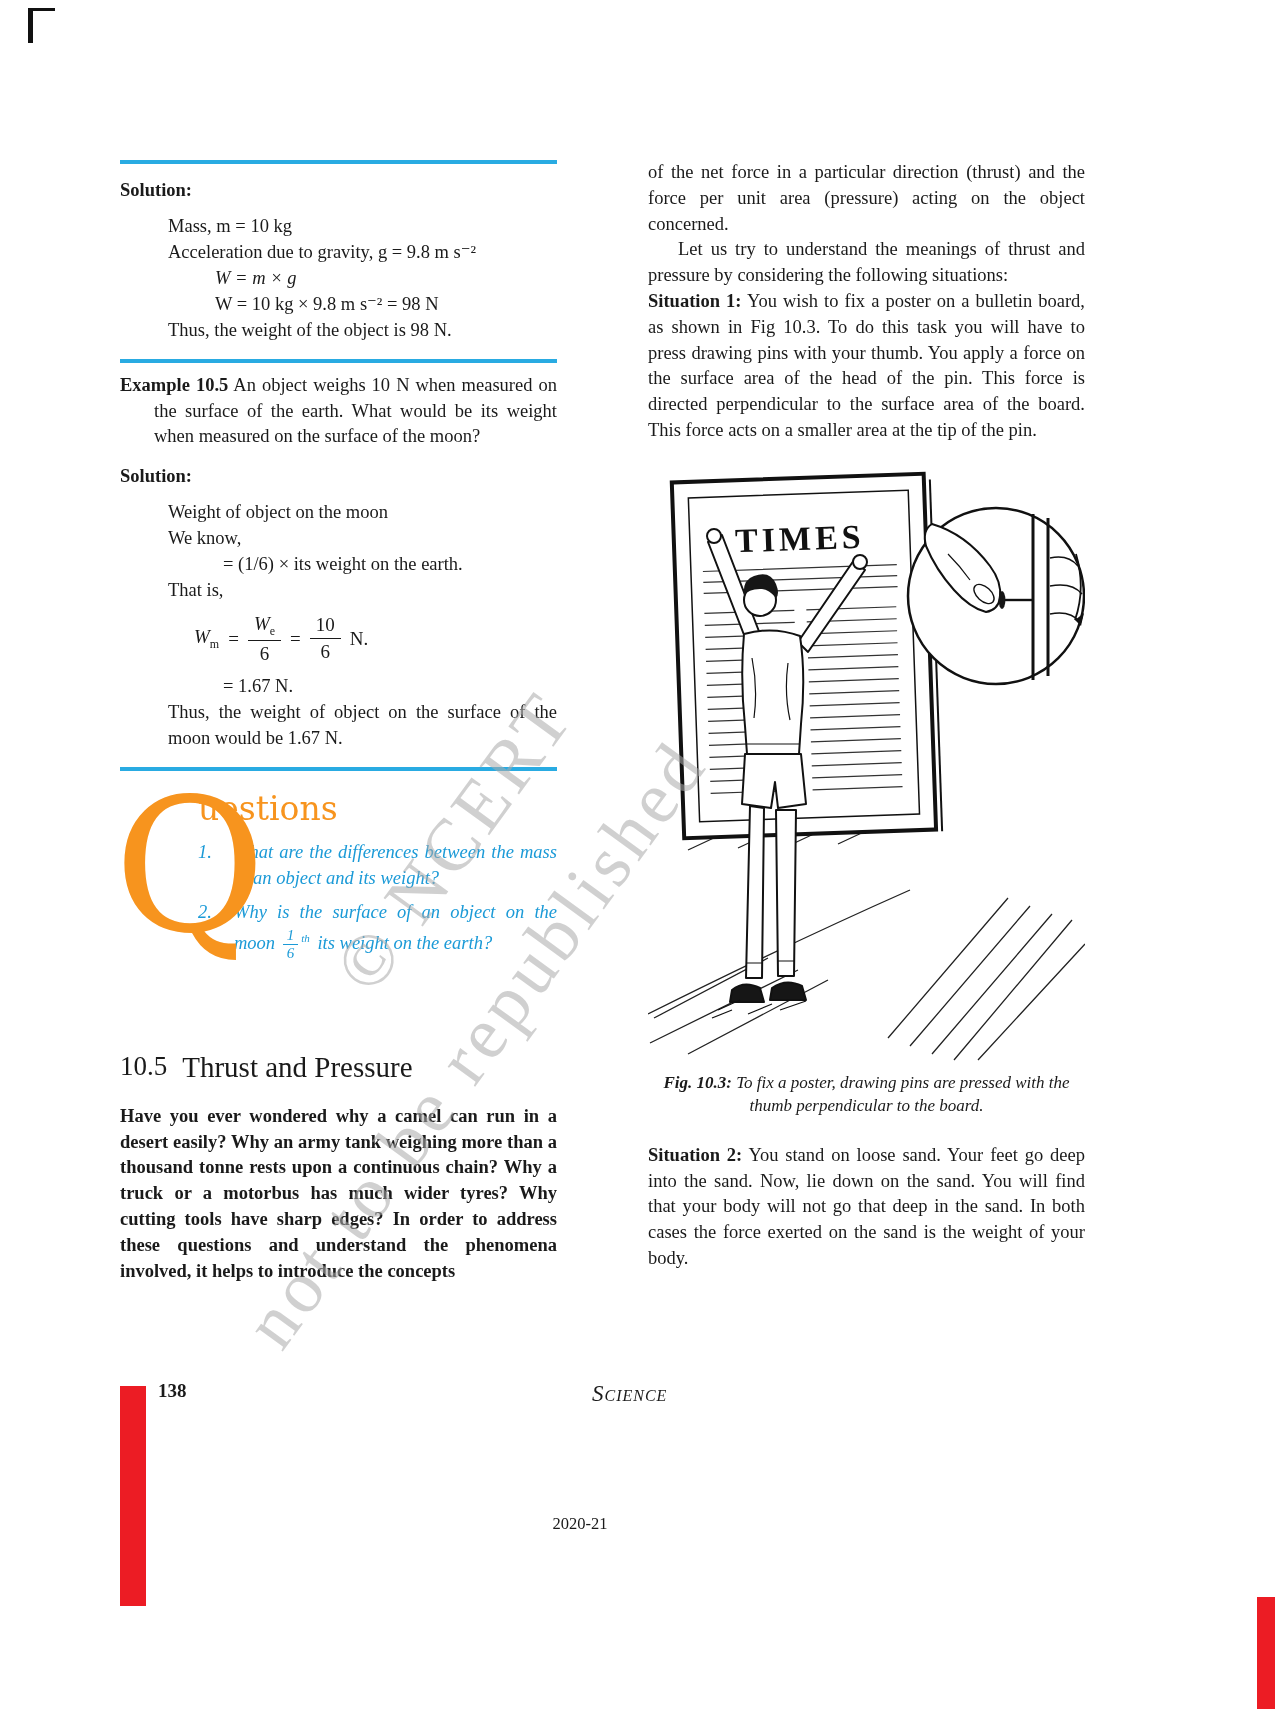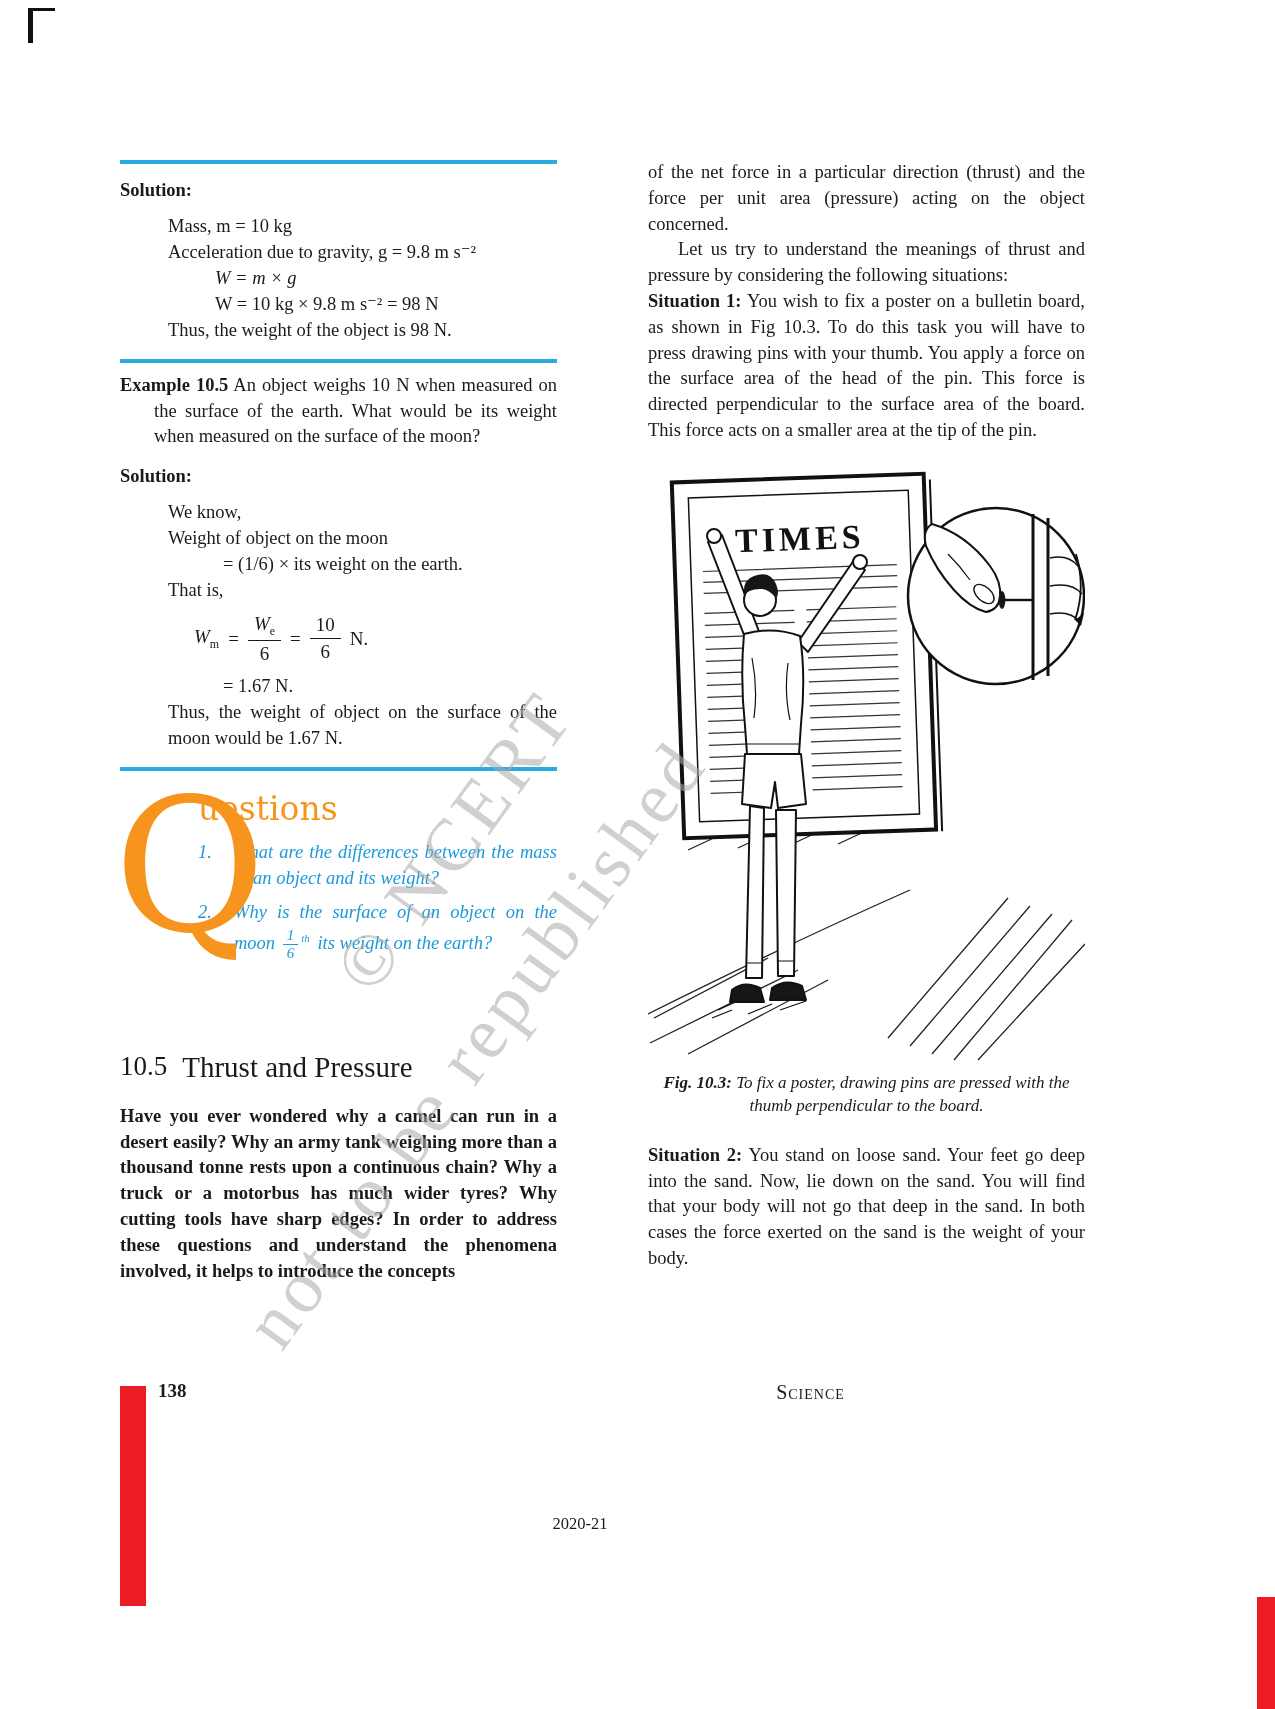--- a/index.html
+++ b/index.html
@@ -72,22 +72,22 @@
 
   .figure{margin:14px 0 0;}
   .figure svg{display:block;}
   .caption{font-size:17px;line-height:23px;font-style:italic;text-align:center;margin-top:8px;}
   .cap-label{font-weight:bold;}
   .sit2{margin-top:26px;}
 
   
   .red-bar-left{position:absolute;left:120px;top:1386px;width:26px;height:220px;background:#ec1c24;}
   .page-num{position:absolute;left:158px;top:1380px;font-weight:bold;font-size:19px;}
-  .footer-right{position:absolute;left:592px;top:1381px;width:437px;text-align:center;
-                font-variant:small-caps;font-size:20px;letter-spacing:1px;}
+  .footer-right{position:absolute;left:592px;top:1381px;width:437px;text-align:left;
+                font-variant:small-caps;font-size:23px;letter-spacing:1px;font-style:italic;}
   .footer-year{position:absolute;left:120px;top:1514px;width:920px;text-align:center;font-size:16.5px;}
   .red-bar-right{position:absolute;right:0;top:1597px;width:18px;height:112px;background:#ec1c24;}
 </style>
 </head>
 <body>
 
 <div class="page">
 
   <div class="crop-mark"></div>
 
@@ -111,22 +111,22 @@
 
     <div class="rule rule-mid"></div>
 
     <section>
       <p class="ex-head">
         <b>Example 10.5</b>
         <span>An object weighs 10 N when measured on the surface of the earth. What would be its weight when measured on the surface of the moon?</span>
       </p>
       <p class="sol-label">Solution:</p>
       <div class="sol-body">
+        <p class="line">Weight of object on the moon</p>
         <p class="line">We know,</p>
-        <p class="line">Weight of object on the moon</p>
         <p class="line indent3">= (1/6) × its weight on the earth.</p>
         <p class="line">That is,</p>
         <div class="formula">
           <span class="fvar"><i>W</i><sub>m</sub></span>
           <span>=</span>
           <span class="frac">
               <span class="num"><i>W</i><sub>e</sub></span>
               <span class="den">6</span>
             </span>
           <span>=</span>

